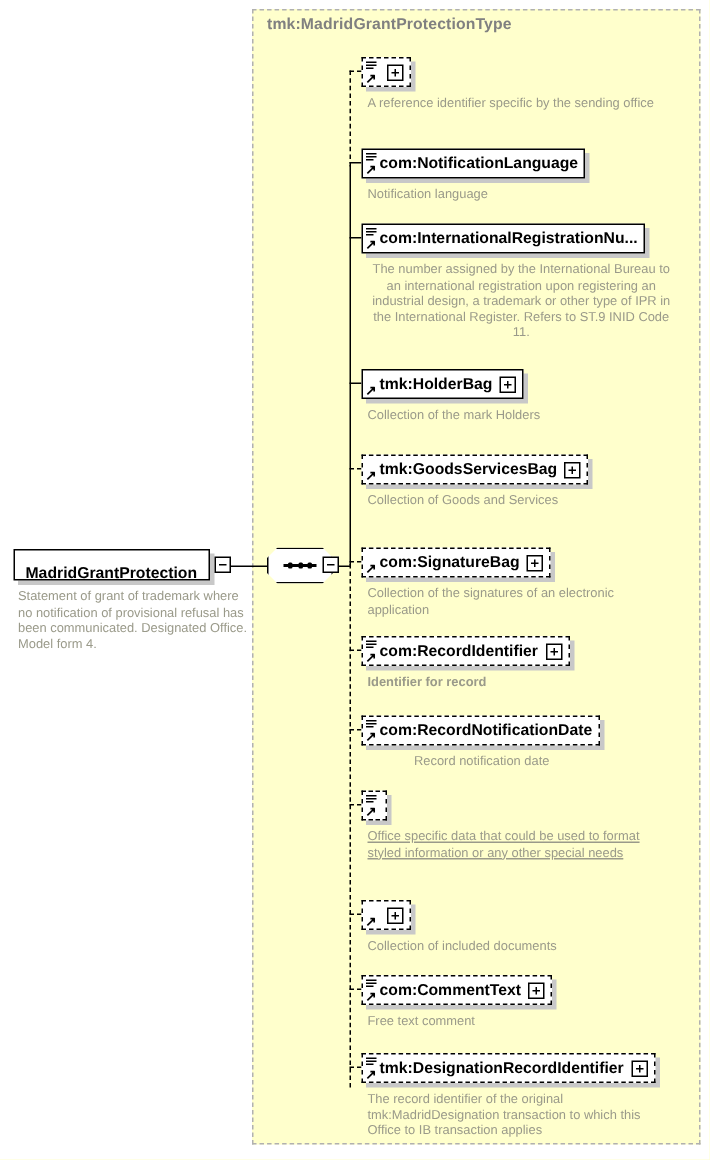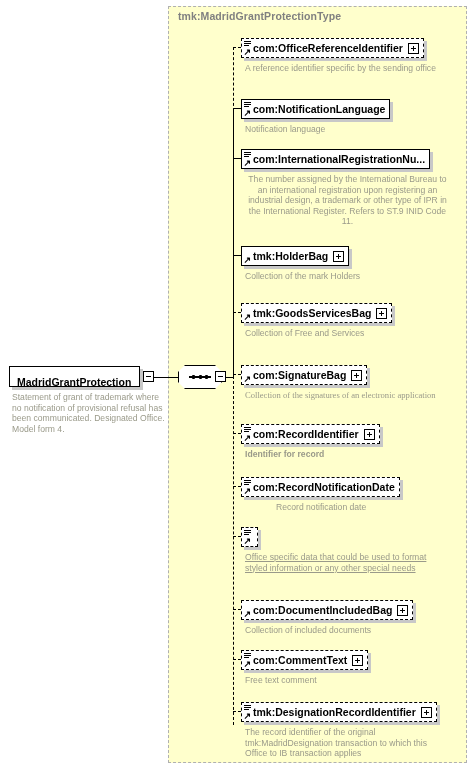--- a/index.html
+++ b/index.html
@@ -177,21 +177,20 @@
 
   <div id="children-layer">
       <div class="ln h-dash" style="left: 233px; top: 47.25px; width: 8px;"></div>
       <div class="node opt" style="left: 241px; top: 38px;">
         <span class="lines-icon">
           <i></i>
           <i></i>
           <i></i>
         </span>
         <span class="arrow-icon">↗</span>
-        <span class="name">com:OfficeReferenceIdentifier</span>
         <span class="plus-box"></span>
       </div>
       <div class="desc" style="left: 245px; top: 63px;">A reference identifier specific by the sending office</div>
       <div class="ln h-solid" style="left: 233px; top: 108.25px; width: 8px;"></div>
       <div class="node req" style="left: 241px; top: 99px;">
         <span class="lines-icon">
           <i></i>
           <i></i>
           <i></i>
         </span>
@@ -216,28 +215,28 @@
         <span class="name">tmk:HolderBag</span>
         <span class="plus-box"></span>
       </div>
       <div class="desc" style="left: 245px; top: 271px;">Collection of the mark Holders</div>
       <div class="ln h-dash" style="left: 233px; top: 312.25px; width: 8px;"></div>
       <div class="node opt" style="left: 241px; top: 303px;">
         <span class="arrow-icon">↗</span>
         <span class="name">tmk:GoodsServicesBag</span>
         <span class="plus-box"></span>
       </div>
-      <div class="desc" style="left: 245px; top: 328px;">Collection of Free and Services</div>
+      <div class="desc" style="left: 245px; top: 328px;">Collection of Goods and Services</div>
       <div class="ln h-dash" style="left: 233px; top: 374.25px; width: 8px;"></div>
       <div class="node opt" style="left: 241px; top: 365px;">
         <span class="arrow-icon">↗</span>
         <span class="name">com:SignatureBag</span>
         <span class="plus-box"></span>
       </div>
-      <div class="desc" style="left: 245px; top: 390px; font-family: Liberation Serif, serif;">Collection of the signatures of an electronic application</div>
+      <div class="desc" style="left: 245px; top: 390px;">Collection of the signatures of an electronic application</div>
       <div class="ln h-dash" style="left: 233px; top: 433.25px; width: 8px;"></div>
       <div class="node opt" style="left: 241px; top: 424px;">
         <span class="lines-icon">
           <i></i>
           <i></i>
           <i></i>
         </span>
         <span class="arrow-icon">↗</span>
         <span class="name">com:RecordIdentifier</span>
         <span class="plus-box"></span>
@@ -260,21 +259,20 @@
           <i></i>
           <i></i>
           <i></i>
         </span>
         <span class="arrow-icon">↗</span>
       </div>
       <div class="desc" style="left: 245px; top: 552px; text-decoration: underline;">Office specific data that could be used to format styled information or any other special needs</div>
       <div class="ln h-dash" style="left: 233px; top: 609.25px; width: 8px;"></div>
       <div class="node opt" style="left: 241px; top: 600px;">
         <span class="arrow-icon">↗</span>
-        <span class="name">com:DocumentIncludedBag</span>
         <span class="plus-box"></span>
       </div>
       <div class="desc" style="left: 245px; top: 625px;">Collection of included documents</div>
       <div class="ln h-dash" style="left: 233px; top: 659.25px; width: 8px;"></div>
       <div class="node opt" style="left: 241px; top: 650px;">
         <span class="lines-icon">
           <i></i>
           <i></i>
           <i></i>
         </span>

